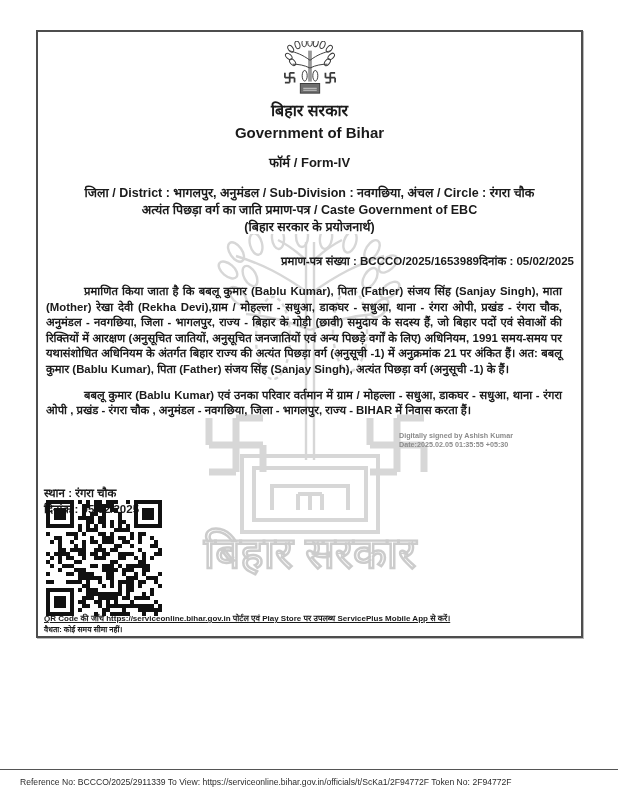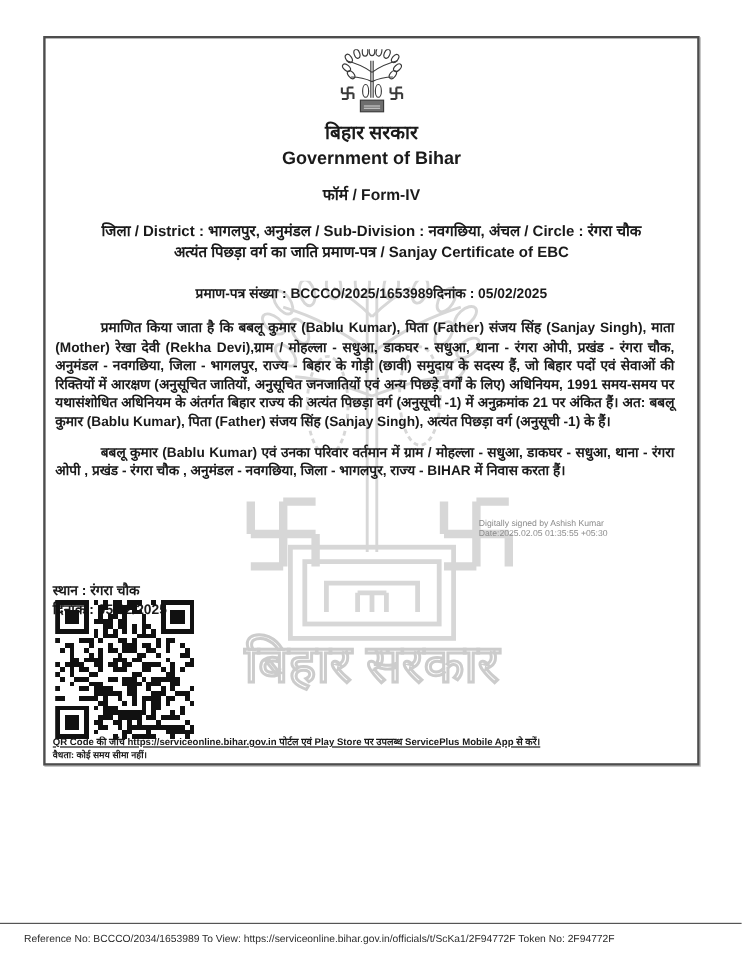--- a/index.html
+++ b/index.html
@@ -19,31 +19,31 @@
     position:absolute; left:50%; top:202px; transform:translateX(-50%);
     width:276px; height:346px; z-index:0; pointer-events:none;
   }
   .cert-content { position:relative; z-index:1; width:100%; height:100%; }
   .emblem-top { display:block; margin:9px auto 2px auto; width:62px; height:56px; }
   .title-hi   { text-align:center; font-size:16px; font-weight:bold; margin-top:2px; }
   .title-en   { text-align:center; font-size:15px; font-weight:bold; margin-top:3px; }
   .form-line  { text-align:center; font-size:13px; font-weight:bold; margin-top:12px; }
   .district-block { margin-top:14px; text-align:center; font-size:12.5px; font-weight:bold; line-height:17px; padding:0 8px; }
   .meta-row {
-    display:flex; justify-content:center; align-items:baseline;
+    display:flex; justify-content:flex-end; align-items:baseline;
     margin-top:17px; padding:0 7px; font-size:11.5px; font-weight:bold;
   }
   .body-para {
     margin:16px 19px 0 8px; font-size:11.4px; font-weight:bold;
     line-height:15.6px; text-align:justify; text-indent:38px;
   }
   .body-para.second { margin-top:10px; }
   .digital-sig {
     position:absolute; right:12px; top:390px; width:170px;
-    font-size:7.2px; line-height:9px; color:#8b8b8b; text-align:left; font-weight:normal;
+    font-size:7.2px; line-height:9px; color:#8b8b8b; text-align:left; font-weight:bold;
   }
   .sig-label {
     position:absolute; right:7px; top:434px;
     font-size:11px; font-weight:bold;
   }
   .place-date { position:absolute; left:6px; top:444px; font-size:11.5px; font-weight:bold; line-height:16px; }
   .qr-box { position:absolute; left:8px; top:459px; width:116px; height:116px; }
   .qr-box svg { display:block; width:116px; height:116px; }
   .notes { position:absolute; left:6px; top:573px; right:6px; line-height:10.8px; }
   .note-1 { font-size:8px;  font-weight:bold;text-decoration:underline; }
@@ -134,21 +134,22 @@
       <rect x="22" y="44" width="20" height="10" fill="#6e6e6e" stroke="#3a3a3a" stroke-width="1"></rect>
       <path d="M25 49 h14 M25 51 h14" stroke="#d9d9d9" stroke-width="0.9" fill="none"></path>
     </svg>
 
     <div class="title-hi">बिहार सरकार</div>
     <div class="title-en">Government of Bihar</div>
     <div class="form-line">फॉर्म / Form-IV</div>
 
     <div class="district-block">
       <div>जिला / District : भागलपुर, अनुमंडल / Sub-Division : नवगछिया, अंचल / Circle : रंगरा चौक</div>
-      <div>अत्यंत पिछड़ा वर्ग का जाति प्रमाण-पत्र / Sanjay Certificate of EBC</div>
+      <div>अत्यंत पिछड़ा वर्ग का जाति प्रमाण-पत्र / Caste Government of EBC</div>
+      <div>(बिहार सरकार के प्रयोजनार्थ)</div>
     </div>
 
     <div class="meta-row">
       <span>प्रमाण-पत्र संख्या : BCCCO/2025/1653989</span>
       <span>दिनांक : 05/02/2025</span>
     </div>
 
     <p class="body-para">प्रमाणित किया जाता है कि बबलू कुमार (Bablu Kumar), पिता (Father) संजय सिंह (Sanjay Singh), माता (Mother) रेखा देवी (Rekha Devi),ग्राम / मोहल्ला - सधुआ, डाकघर - सधुआ, थाना - रंगरा ओपी, प्रखंड - रंगरा चौक, अनुमंडल - नवगछिया, जिला - भागलपुर, राज्य - बिहार के गोड़ी (छावी) समुदाय के सदस्य हैं, जो बिहार पदों एवं सेवाओं की रिक्तियों में आरक्षण (अनुसूचित जातियों, अनुसूचित जनजातियों एवं अन्य पिछड़े वर्गों के लिए) अधिनियम, 1991 समय-समय पर यथासंशोधित अधिनियम के अंतर्गत बिहार राज्य की अत्यंत पिछड़ा वर्ग (अनुसूची -1) में अनुक्रमांक 21 पर अंकित हैं। अत: बबलू कुमार (Bablu Kumar), पिता (Father) संजय सिंह (Sanjay Singh), अत्यंत पिछड़ा वर्ग (अनुसूची -1) के हैं।</p>
     <p class="body-para second">बबलू कुमार (Bablu Kumar) एवं उनका परिवार वर्तमान में ग्राम / मोहल्ला - सधुआ, डाकघर - सधुआ, थाना - रंगरा ओपी , प्रखंड - रंगरा चौक , अनुमंडल - नवगछिया, जिला - भागलपुर, राज्य - BIHAR में निवास करता हैं।</p>
 
@@ -580,13 +581,13 @@
       </div>
 
     <div class="notes">
       <div class="note-1">QR Code की जाँच https://serviceonline.bihar.gov.in पोर्टल एवं Play Store पर उपलब्ध ServicePlus Mobile App से करें।</div>
       <div class="note-2">वैधता: कोई समय सीमा नहीं।</div>
     </div>
   </div>
 </div>
 
 <div class="footer-rule"></div>
-<div class="footer-text">Reference No: BCCCO/2034/1653989 To View: https://serviceonline.bihar.gov.in/officials/t/ScKa1/2F94772F Token No: 2F94772F</div>
+<div class="footer-text">Reference No: BCCCO/2025/2911339 To View: https://serviceonline.bihar.gov.in/officials/t/ScKa1/2F94772F Token No: 2F94772F</div>
 
 </body></html>

